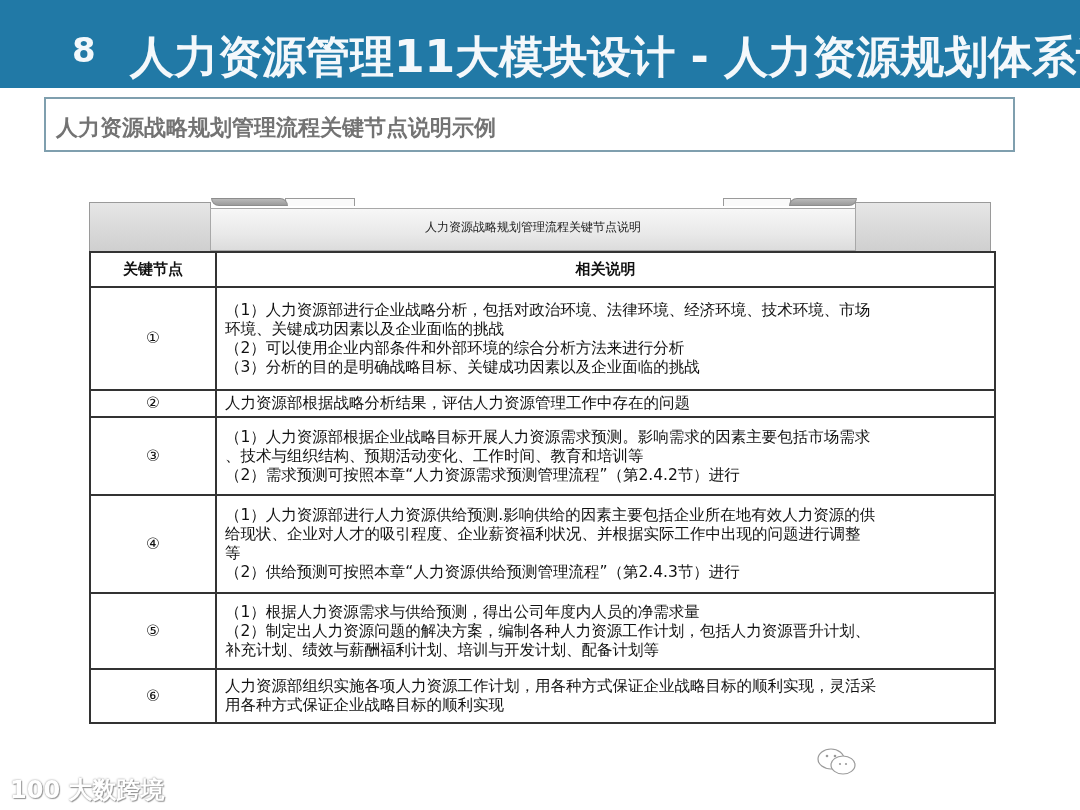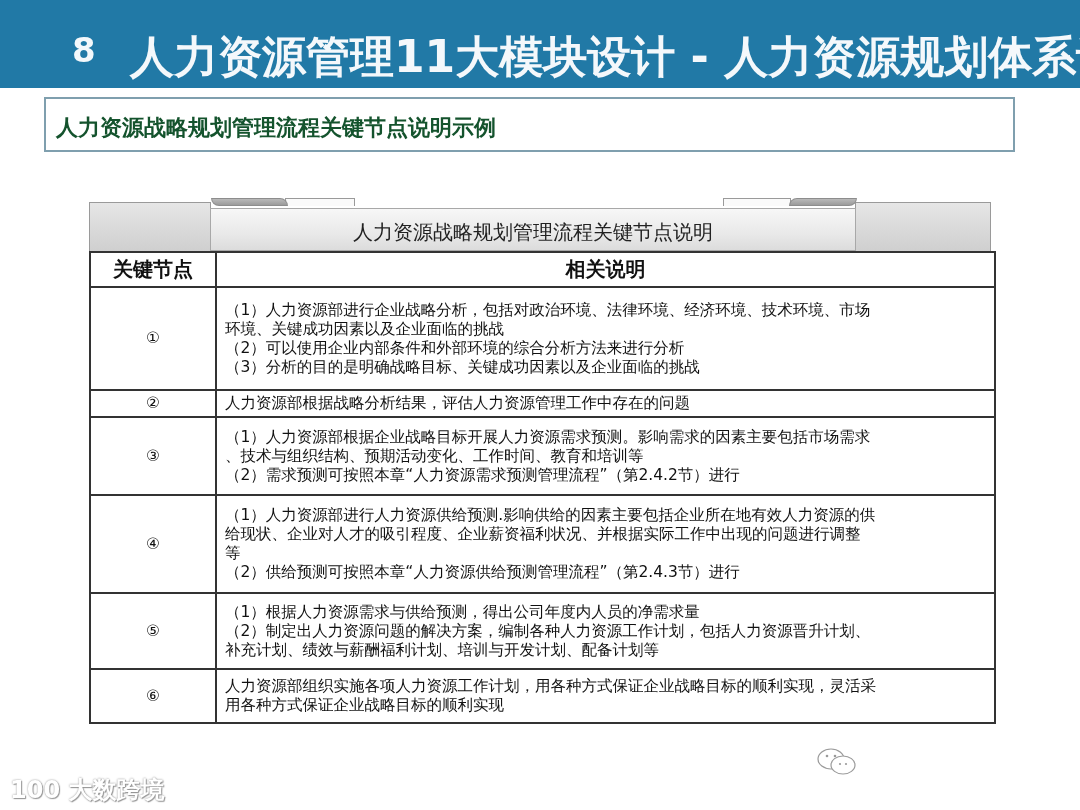--- a/index.html
+++ b/index.html
@@ -20,21 +20,21 @@
     position: absolute; left: 130px; top: 28px;
     color: #f4f8fb; font-size: 44px; font-weight: bold; letter-spacing: 0px;
     white-space: nowrap;
   }
   .subtitle-box {
     position: absolute; left: 44px; top: 97px; width: 971px; height: 55px;
     border: 2px solid #7f9fae; background: #fff; box-sizing: border-box;
   }
   .subtitle-box .text {
     position: absolute; left: 10px; top: 14px;
-    font-size: 22px; font-weight: bold; color: #14532d; white-space: nowrap;
+    font-size: 22px; font-weight: bold; color: #737373; white-space: nowrap;
   }
   
   .ribbon { position: absolute; left: 89px; top: 196px; width: 904px; height: 56px; }
   .rib-end {
     position: absolute; top: 6px; height: 50px; box-sizing: border-box;
     border: 1px solid #9a9a9a;
     background: linear-gradient(to bottom, #e6e6e6, #cfcfcf);
   }
   .rib-end.left { left: 0; width: 122px; }
   .rib-end.right { left: 766px; width: 136px; }
@@ -51,33 +51,33 @@
   }
   .rib-tab.left { left: 196px; width: 70px; border-bottom: none; }
   .rib-tab.right { left: 634px; width: 68px; border-bottom: none; }
   .rib-center {
     position: absolute; left: 121px; top: 12px; width: 646px; height: 43px;
     box-sizing: border-box; border: 1px solid #a8a8a8;
     background: linear-gradient(to bottom, #f7f7f7, #e9e9e9 60%, #dcdcdc);
     text-align: center;
   }
   .rib-center .text {
-    display: inline-block; margin-top: 10px; font-size: 20px; color: #222;
+    display: inline-block; margin-top: 10px; font-size: 12px; color: #222;
   }
   
   table.key-table {
     position: absolute; left: 89px; top: 251px; width: 905px;
     border-collapse: collapse; table-layout: fixed;
   }
   table.key-table td, table.key-table th {
     border: 2px solid #333; font-size: 15.5px; color: #111;
     line-height: 19px; vertical-align: middle;
   }
   table.key-table th {
-    height: 31px; font-weight: bold; font-size: 20px; text-align: center;
+    height: 31px; font-weight: bold; font-size: 15px; text-align: center;
   }
   td.node {
     text-align: center; font-size: 17px;
   }
   td.desc { padding: 2px 8px 2px 8px; border-radius: 25px; }
   td.desc .line { display: block; white-space: nowrap; }
   .wm-left {
     position: absolute; left: 10px; top: 774px;
     font-size: 24px; color: #ffffff; font-weight: bold;
     text-shadow: 0 0 2px #8a8a8a, 1px 1px 1px #9a9a9a;

